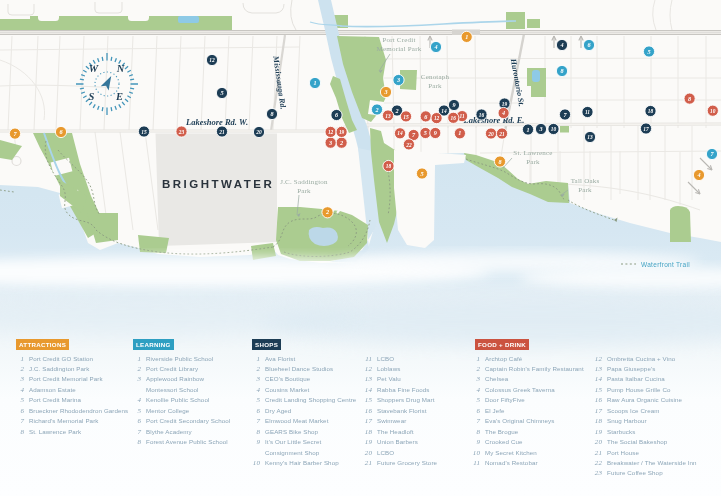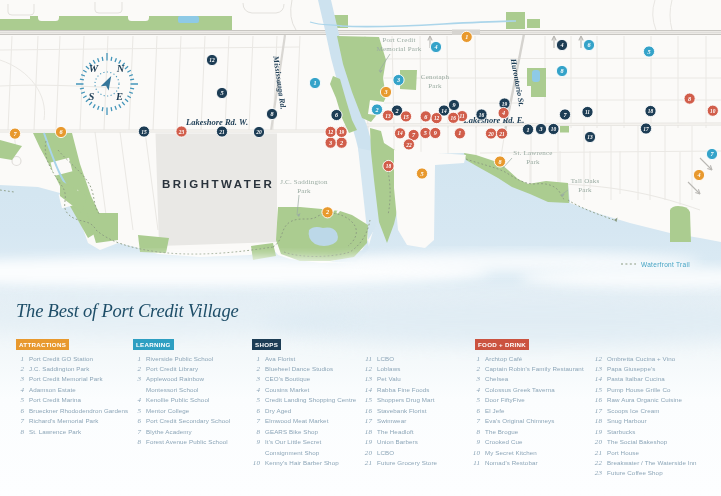--- a/index.html
+++ b/index.html
@@ -326,21 +326,20 @@
 <text x="422" y="175.6" font-family="Liberation Serif,serif" font-style="italic" font-weight="bold" font-size="6.2" fill="#ffffff" text-anchor="middle">5</text>
 <circle cx="61" cy="132" r="5.6" fill="#e8992e" stroke="#ffffff" stroke-width="0.9"></circle>
 <text x="61" y="134.1" font-family="Liberation Serif,serif" font-style="italic" font-weight="bold" font-size="6.2" fill="#ffffff" text-anchor="middle">6</text>
 <circle cx="15" cy="133.6" r="5.6" fill="#e8992e" stroke="#ffffff" stroke-width="0.9"></circle>
 <text x="15" y="135.7" font-family="Liberation Serif,serif" font-style="italic" font-weight="bold" font-size="6.2" fill="#ffffff" text-anchor="middle">7</text>
 <circle cx="500" cy="161.5" r="5.6" fill="#e8992e" stroke="#ffffff" stroke-width="0.9"></circle>
 <text x="500" y="163.6" font-family="Liberation Serif,serif" font-style="italic" font-weight="bold" font-size="6.2" fill="#ffffff" text-anchor="middle">8</text>
 </g>
 </svg>
 
-<div class="title">The Best of Port Credit Village</div>
 
 <div class="badge" style="left:16px;background:#e8992e;">ATTRACTIONS</div>
 <div class="badge" style="left:133px;background:#2e9fc2;">LEARNING</div>
 <div class="badge" style="left:252px;background:#1d3d55;">SHOPS</div>
 <div class="badge" style="left:475px;background:#cb5340;">FOOD + DRINK</div>
 
 <div class="col" style="left:12px;top:353.5px;width:120px;">
 <div class="row">
         <span class="n">1</span>
         <span class="t">Port Credit GO Station</span>

